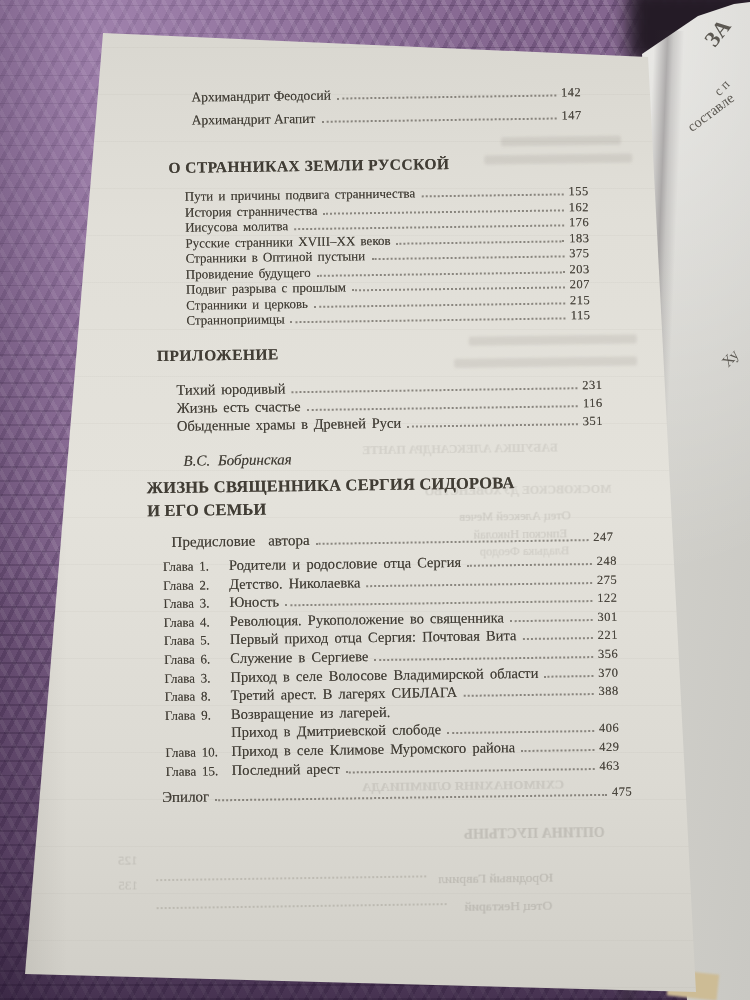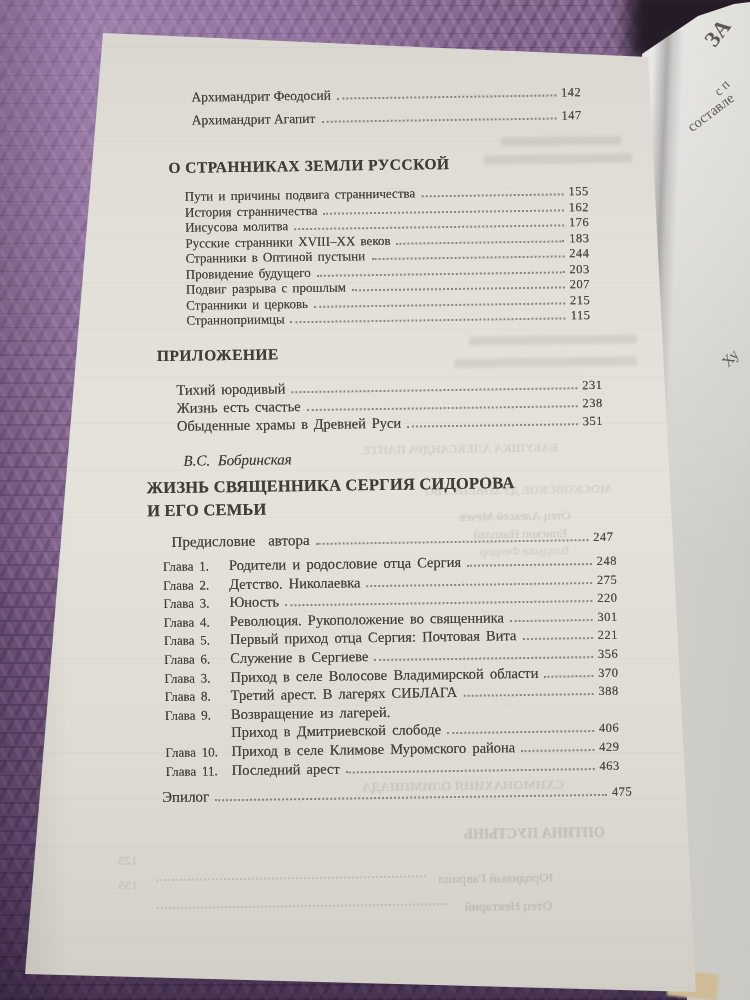--- a/index.html
+++ b/index.html
@@ -141,21 +141,21 @@
             <span class="pg">176</span>
           </div>
           <div class="row">
             <span class="lbl">Русские странники XVIII–XX веков</span>
             <span class="leader"></span>
             <span class="pg">183</span>
           </div>
           <div class="row">
             <span class="lbl">Странники в Оптиной пустыни</span>
             <span class="leader"></span>
-            <span class="pg">244</span>
+            <span class="pg">375</span>
           </div>
           <div class="row">
             <span class="lbl">Провидение будущего</span>
             <span class="leader"></span>
             <span class="pg">203</span>
           </div>
           <div class="row">
             <span class="lbl">Подвиг разрыва с прошлым</span>
             <span class="leader"></span>
             <span class="pg">207</span>
@@ -175,21 +175,21 @@
       <div class="blk heading" id="sec2-head">ПРИЛОЖЕНИЕ</div>
       <div class="blk" id="sec2-list">
           <div class="row">
             <span class="lbl">Тихий юродивый</span>
             <span class="leader"></span>
             <span class="pg">231</span>
           </div>
           <div class="row">
             <span class="lbl">Жизнь есть счастье</span>
             <span class="leader"></span>
-            <span class="pg">238</span>
+            <span class="pg">116</span>
           </div>
           <div class="row">
             <span class="lbl">Обыденные храмы в Древней Руси</span>
             <span class="leader"></span>
             <span class="pg">351</span>
           </div>
         </div>
 
       <div class="blk" id="author">В.С. Бобринская</div>
       <div class="blk" id="title-block">
@@ -213,21 +213,21 @@
           <div class="row">
             <span class="ch-num">Глава 2.</span>
             <span class="lbl">Детство. Николаевка</span>
             <span class="leader"></span>
             <span class="pg">275</span>
           </div>
           <div class="row">
             <span class="ch-num">Глава 3.</span>
             <span class="lbl">Юность</span>
             <span class="leader"></span>
-            <span class="pg">220</span>
+            <span class="pg">122</span>
           </div>
           <div class="row">
             <span class="ch-num">Глава 4.</span>
             <span class="lbl">Революция. Рукоположение во священника</span>
             <span class="leader"></span>
             <span class="pg">301</span>
           </div>
           <div class="row">
             <span class="ch-num">Глава 5.</span>
             <span class="lbl">Первый приход отца Сергия: Почтовая Вита</span>
@@ -262,21 +262,21 @@
             <span class="leader"></span>
             <span class="pg">406</span>
           </div>
           <div class="row">
             <span class="ch-num">Глава 10.</span>
             <span class="lbl">Приход в селе Климове Муромского района</span>
             <span class="leader"></span>
             <span class="pg">429</span>
           </div>
           <div class="row">
-            <span class="ch-num">Глава 11.</span>
+            <span class="ch-num">Глава 15.</span>
             <span class="lbl">Последний арест</span>
             <span class="leader"></span>
             <span class="pg">463</span>
           </div>
         </div>
 
       <div class="blk row" id="epilog-row">
         <span class="lbl">Эпилог</span>
         <span class="leader"></span>
         <span class="pg">475</span>

